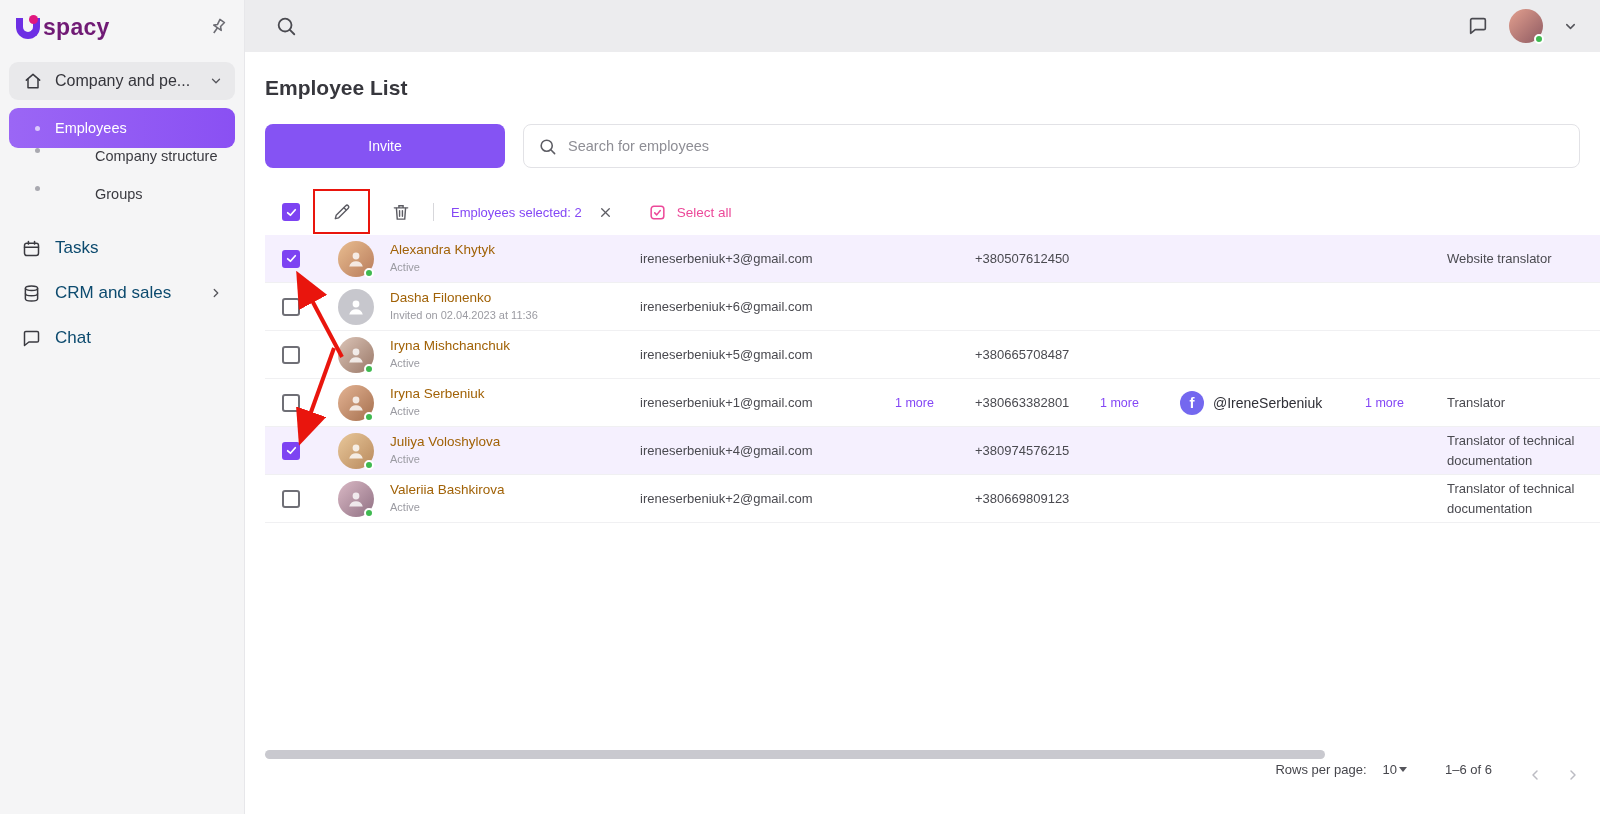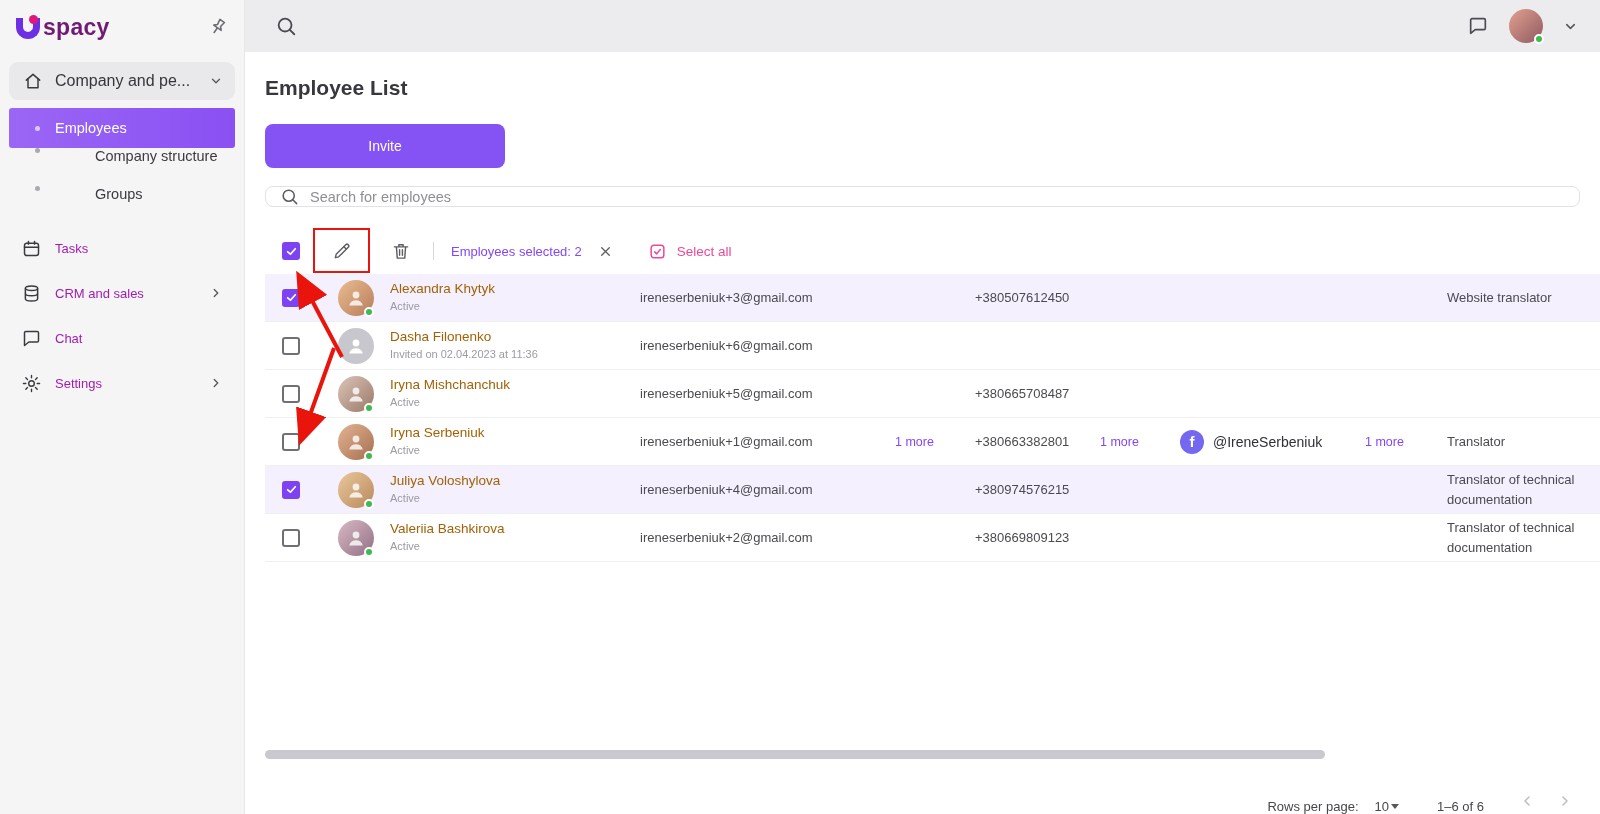--- a/index.html
+++ b/index.html
@@ -16,46 +16,46 @@
   .logo-u::after { content:''; position:absolute; right:-5px; top:-3px; width:9px; height:9px; border-radius:50%; background:#e0187e; }
   .logo-text { font-size:23px; font-weight:600; color:#701a75; letter-spacing:.3px; }
   .pin-icon { width:22px; height:22px; color:#6c6c73; cursor:pointer; transform:rotate(35deg); }
 
   .menu { margin-top:8px; display:flex; flex-direction:column; }
   .menu-section { height:38px; background:#e9e9eb; border-radius:9px; display:flex; align-items:center; padding:0 12px 0 14px; cursor:pointer; }
   .menu-section .mi-icon { width:20px; height:20px; color:#3a3a40; margin-right:12px; flex-shrink:0; }
   .menu-section .label { font-size:16px; color:#35353b; flex:1; white-space:nowrap; overflow:hidden; }
   .chev { width:14px; height:14px; color:#55555b; flex-shrink:0; }
 
-  .pill { height:40px; margin-top:8px; border-radius:3px; background:linear-gradient(90deg,#9b66f5,#8a50f3); display:flex; align-items:center; padding:0 14px 0 26px; cursor:pointer; }
+  .pill { height:40px; margin-top:8px; border-radius:9px; background:linear-gradient(90deg,#9b66f5,#8a50f3); display:flex; align-items:center; padding:0 14px 0 26px; cursor:pointer; }
   .pill .bullet { width:5px; height:5px; border-radius:50%; background:#dcc9fc; margin-right:15px; }
   .pill .label { color:#fff; font-size:14.5px; }
 
   .subitem { height:38px; display:flex; align-items:flex-start; padding:0 14px 0 26px; cursor:pointer; border-radius:9px;gap:40px; }
   .subitem .bullet { width:5px; height:5px; border-radius:50%; background:#a9a9b0; margin-right:15px; }
   .subitem .label { font-size:14.5px; color:#3a3a40; }
 
   .mitem { height:42px; display:flex; align-items:center; padding:0 12px 0 12px; cursor:pointer; border-radius:9px; margin-top:3px; }
   .mitem .mi-icon { width:21px; height:21px; color:#3a3a40; margin-right:13px; flex-shrink:0; }
-  .mitem .label { font-size:13px; color:#a21caf; flex:1; }
+  .mitem .label { font-size:17px; color:#0c4a6e; flex:1; }
 
   
   .main-col { flex:1; min-width:0; display:flex; flex-direction:column; background:#fff; position:relative; }
   .topbar { height:52px; background:#ececee; display:flex; align-items:center; padding:0 22px 0 30px; flex-shrink:0; }
   .tb-search { width:22px; height:22px; color:#4a4a50; cursor:pointer; }
   .tb-right { margin-left:auto; display:flex; align-items:center; gap:20px; }
   .tb-chat { width:22px; height:22px; color:#4a4a50; cursor:pointer; }
   .tb-avatar { width:34px; height:34px; border-radius:50%; background:linear-gradient(135deg,#e3a08f,#8e5a62); position:relative; cursor:pointer; }
   .tb-avatar .dot { right:-1px; bottom:-1px; }
   .tb-caret { width:15px; height:15px; color:#55555b; cursor:pointer; }
 
   .content { flex:1; display:flex; flex-direction:column; padding:24px 0 0 20px; min-height:0; }
   .page-title { font-size:21px; font-weight:600; color:#37373d; margin-bottom:24px; }
 
-  .actions-row { display:flex; gap:18px; padding-right:20px; margin-bottom:21px; flex-shrink:0;flex-direction:column; }
+  .actions-row { display:flex; gap:18px; padding-right:20px; margin-bottom:21px; flex-shrink:0; }
   .invite-btn { width:240px; height:44px; background:#8553f3; border:none; border-radius:8px; color:#fff; font-size:14px; font-family:inherit; cursor:pointer; }
   .search-box { flex:1; height:44px; background:#fff; border:1px solid #e2e2e6; border-radius:8px; display:flex; align-items:center; padding:0 14px; gap:11px; }
   .search-box .s-icon { width:19px; height:19px; color:#5d5d64; flex-shrink:0; }
   .search-input { border:none; outline:none; flex:1; font-size:14.5px; font-family:inherit; color:#b91c1c; background:transparent; }
   .search-input::placeholder { color:#8e8e95; }
 
   
   .bulk-toolbar { height:46px; display:flex; align-items:center; flex-shrink:0; }
   .checkbox { width:18px; height:18px; border:2px solid #6f6f76; border-radius:3px; background:#fff; display:inline-flex; align-items:center; justify-content:center; cursor:pointer; flex-shrink:0; }
   .checkbox svg { display:none; width:13px; height:13px; }
@@ -98,21 +98,21 @@
   .fb { width:24px; height:24px; border-radius:50%; background:#7468ef; color:#fff; font-weight:700; font-size:15px; display:inline-flex; align-items:center; justify-content:center; }
   .handle { font-size:14px; color:#2f2f36; }
   .cell-position { font-size:13px; line-height:1.5; padding-right:2px; overflow:hidden; }
 
   .spacer { flex:1; }
 
   .hscroll-track { height:12px; flex-shrink:0; }
   .hscroll { width:1060px; height:9px; border-radius:5px; background:#c9c9cf; cursor:pointer; }
 
   
-  .pagination { height:52px; display:flex; align-items:flex-end; justify-content:flex-end; padding-right:22px; gap:0; flex-shrink:0; font-size:13px; color:#46464c; }
+  .pagination { height:52px; display:flex; align-items:flex-start; justify-content:flex-end; padding-right:14px; gap:0; flex-shrink:0; font-size:13px; color:#46464c; }
   .rpp-label { margin-right:16px; }
   .rpp-select { display:flex; align-items:center; gap:2px; cursor:pointer; margin-right:38px; }
   .rpp-caret { width:0; height:0; border-left:4.5px solid transparent; border-right:4.5px solid transparent; border-top:5.5px solid #55555b; }
   .range-text { margin-right:30px; }
   .page-chev { width:26px; height:26px; display:inline-flex; align-items:center; justify-content:center; color:#bcbcc3; cursor:pointer; }
   .page-chev svg { width:16px; height:16px; }
   .page-chev.next { margin-left:12px; }
 
   
   .annotations { position:fixed; left:0; top:0; pointer-events:none; z-index:60; }
@@ -195,34 +195,20 @@
 
       <div class="mitem">
         <span class="mi-icon">
           <svg viewBox="0 0 24 24" fill="none" stroke="currentColor" stroke-width="1.7" stroke-linejoin="round">
               <path d="M4 5.5A1.5 1.5 0 0 1 5.5 4h13A1.5 1.5 0 0 1 20 5.5v9a1.5 1.5 0 0 1-1.5 1.5H9l-5 4z"></path>
             </svg>
         </span>
         <span class="label">Chat</span>
       </div>
 
-      <div class="mitem">
-        <span class="mi-icon">
-          <svg viewBox="0 0 24 24" fill="none" stroke="currentColor" stroke-width="1.6" stroke-linecap="round">
-              <circle cx="12" cy="12" r="3.2"></circle>
-              <path d="M12 2.8v2.7M12 18.5v2.7M2.8 12h2.7M18.5 12h2.7M5.5 5.5l1.9 1.9M16.6 16.6l1.9 1.9M18.5 5.5l-1.9 1.9M7.4 16.6l-1.9 1.9"></path>
-            </svg>
-        </span>
-        <span class="label">Settings</span>
-        <span class="chev">
-          <svg viewBox="0 0 24 24" fill="none" stroke="currentColor" stroke-width="2.2" stroke-linecap="round" stroke-linejoin="round">
-              <polyline points="9 6 15 12 9 18"></polyline>
-            </svg>
-        </span>
-      </div>
     </nav>
   </aside>
 
   <div class="main-col">
     <header class="topbar">
       <span class="tb-search">
         <svg viewBox="0 0 24 24" fill="none" stroke="currentColor" stroke-width="2" stroke-linecap="round">
             <circle cx="11" cy="11" r="7"></circle>
             <line x1="16.5" y1="16.5" x2="21" y2="21"></line>
           </svg>

